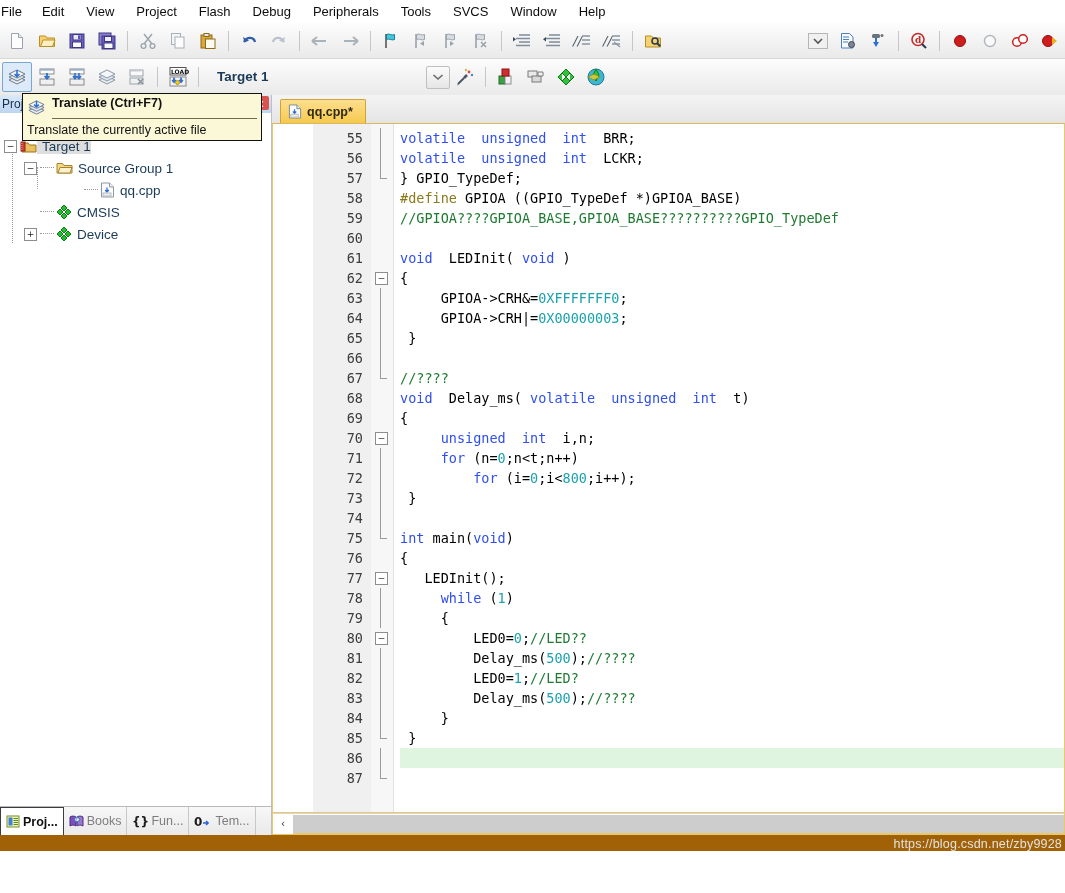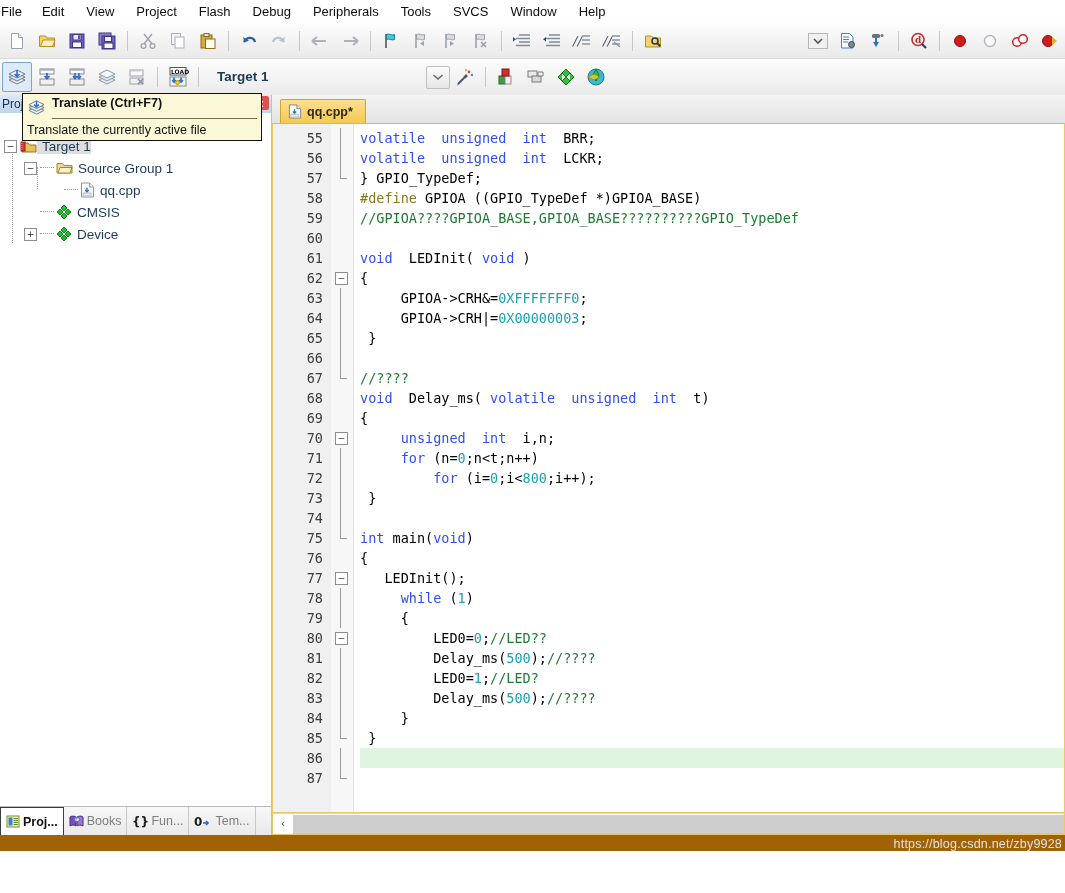--- a/index.html
+++ b/index.html
@@ -141,21 +141,21 @@
   .tnode .expander.blank{border-color:transparent;background:transparent;}
   .tnode .dots{
     width:14px;flex:0 0 auto;height:1px;
     border-top:1px dotted #999;
     margin-right:2px;
   }
   .tnode .tlabel{padding-left:5px;color:#1b3a57;}
   .tnode .tlabel.sel{background:#dedede;}
   .tree-ind-1{padding-left:4px;}
   .tree-ind-2{padding-left:24px;}
-  .tree-ind-3{padding-left:48px;}
+  .tree-ind-3{padding-left:68px;}
   .tree-ind-2b{padding-left:24px;}
   .vline{
     position:absolute;
     border-left:1px dotted #9a9a9a;
   }
   
   #proj-tabs{
     height:28px;
     background:linear-gradient(180deg,#f7f7f7,#e9e9e9);
     border-top:1px solid #b9b9b9;
@@ -205,20 +205,21 @@
   #code-area{
     flex:1 1 auto;
     background:#ffffff;
     border:1px solid #e8c86a;
     border-top:1px solid #d9b85a;
     margin:0;
     display:flex;
     overflow:hidden;
     position:relative;
     min-height:0;
+    padding-left:40px;
   }
   #code-scroll{
     flex:1 1 auto;
     display:flex;
     overflow:hidden;
     background:#ffffff;
   }
   #gutter{
     width:58px;flex:0 0 auto;
     background:#f0f0f0;

